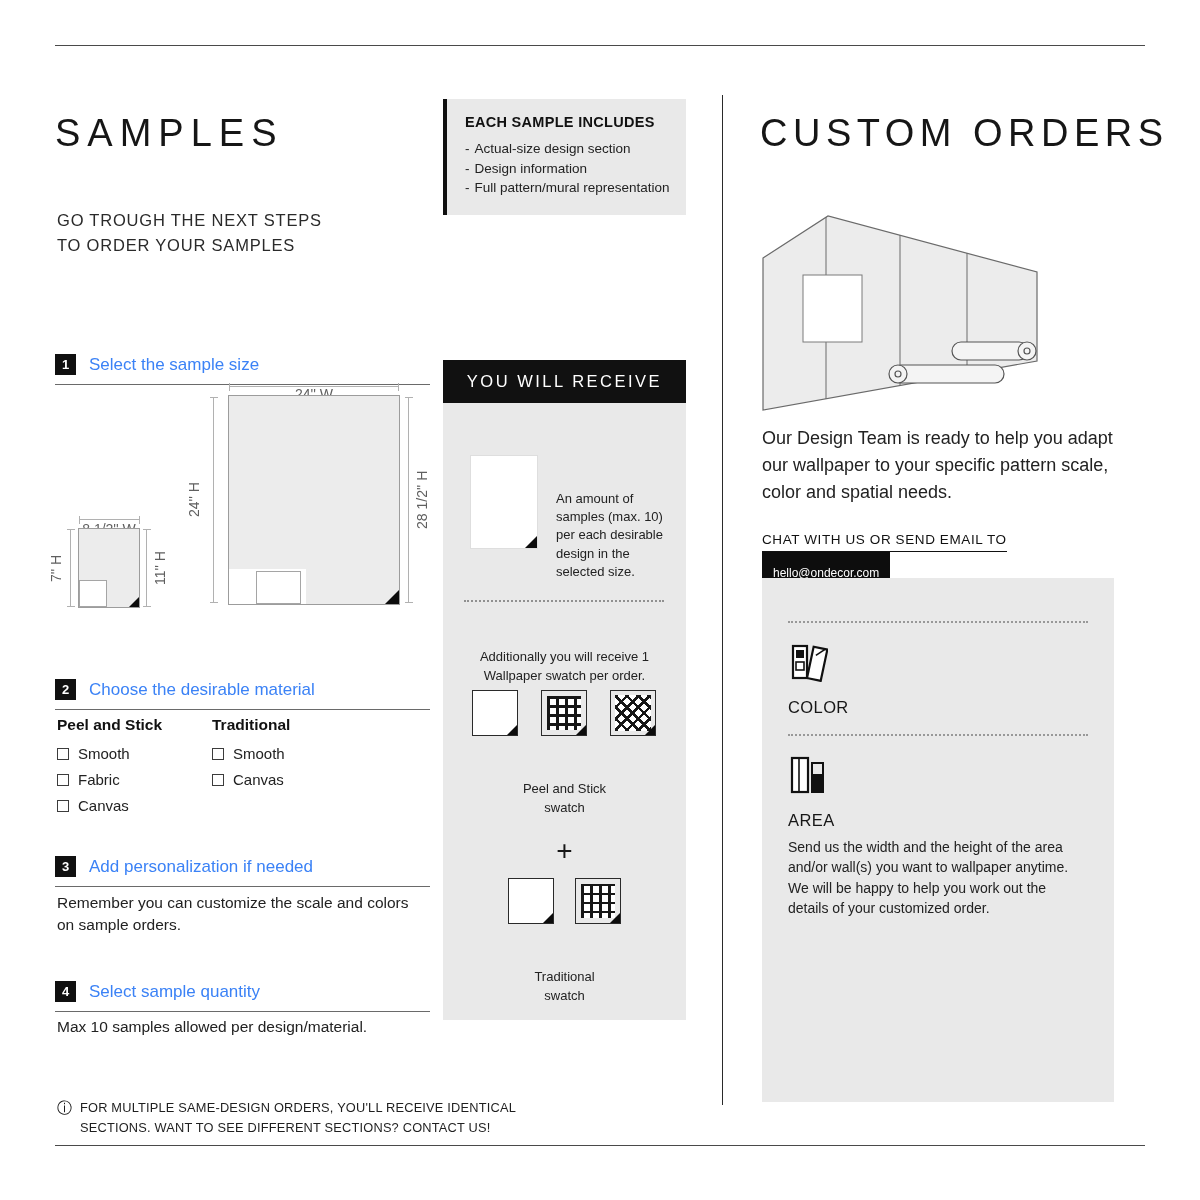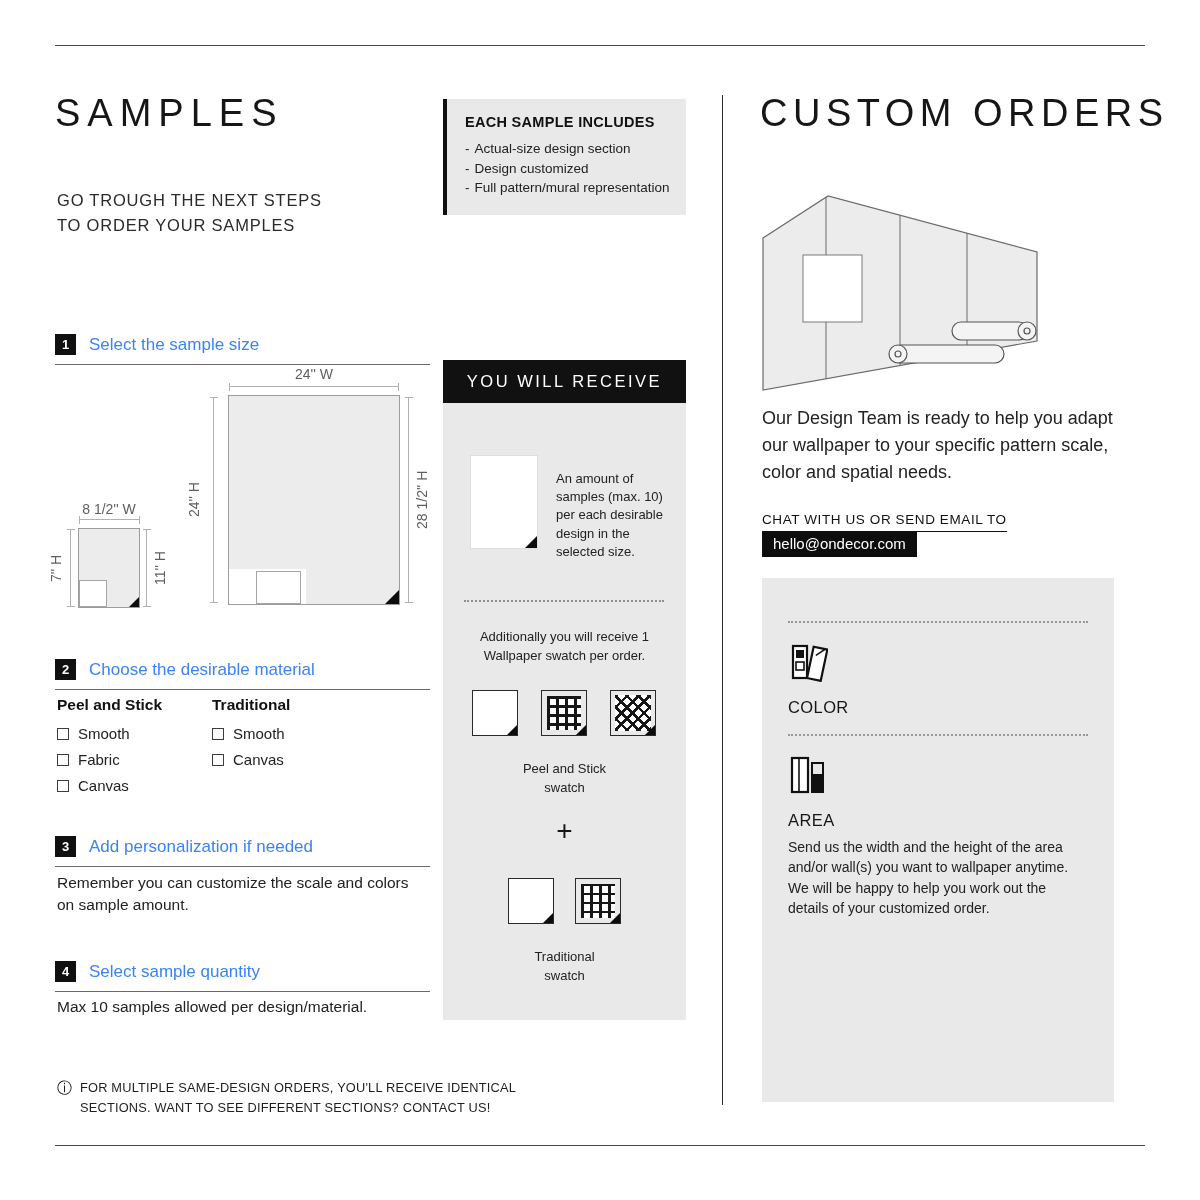--- a/index.html
+++ b/index.html
@@ -1,19 +1,19 @@
 <!DOCTYPE html>
 <html><head>
 <meta charset="utf-8">
 <style>
   * { margin:0; padding:0; box-sizing:border-box; }
   html,body { background:#fff; }
   body { width:1200px; height:1200px; position:relative; overflow:hidden;
          font-family:"Liberation Sans","DejaVu Sans",sans-serif; color:#222; }
-  .abs { position:absolute; }
+  .abs { position:absolute;margin-top:20px; }
 
   
   .h-rule { position:absolute; left:55px; width:1090px; border-top:1px solid #4a4a4a; }
   .v-divider { position:absolute; width:1px; background:#2a2a2a; }
 
   
   .big-title { font-size:38px; font-weight:500; letter-spacing:7px; color:#161616; white-space:nowrap; }
   .intro-left { font-size:16.5px; letter-spacing:0.8px; line-height:1.5; color:#2a2a2a; white-space:pre-line; }
 
   
@@ -72,21 +72,21 @@
                      repeating-linear-gradient(135deg,#161616 0 2.5px,transparent 2.5px 8px);
     background-clip:content-box,content-box; background-origin:content-box,content-box; }
   .swatch .fold { border-bottom-width:10px; border-left-width:10px; }
   .plus-sign { font-size:28px; font-weight:300; color:#161616; text-align:center; }
   .swatch-label { white-space:pre-line; }
 
   
   .intro-right { font-size:18px; line-height:1.5; color:#222; }
   .chat-label { display:inline-block; font-size:13.5px; letter-spacing:0.6px; color:#111;
                 border-bottom:1px solid #111; padding-bottom:4px; }
-  .email-badge { display:inline-block; background:#0d0d0d; color:#fff; font-size:15px; padding:3px 11px 5px; cursor:pointer; }
+  .email-badge { display:inline-block; background:#0d0d0d; color:#fff; font-size:12px; padding:14px 11px 5px; cursor:pointer; }
   .features-panel { position:absolute; background:#e9e9e9; padding:26px 26px; }
   .feat-name { font-size:16.5px; letter-spacing:0.4px; color:#161616; margin-top:12px; }
   .feat-text { font-size:14px; line-height:1.45; color:#222; margin-top:7px; }
   .feat-divider { border-top:2px dotted #989898; margin:17px 0 19px; }
 </style>
 </head>
 <body>
 
 <div class="h-rule" style="top:45px;"></div>
 <div class="h-rule" style="top:1145px;"></div>
@@ -152,40 +152,40 @@
   <div class="option-row">
     <span class="checkbox"></span>
     <span>Canvas</span>
   </div>
 </div>
 
 <div class="abs step-header" style="left:55px; top:836px; width:375px;">
   <span class="step-num">3</span>
   <span class="step-label">Add personalization if needed</span>
 </div>
-<div class="abs body-text" style="left:57px; top:872px; width:360px;">Remember you can customize the scale and colors on sample amount.</div>
+<div class="abs body-text" style="left:57px; top:872px; width:360px;">Remember you can customize the scale and colors on sample orders.</div>
 
 <div class="abs step-header" style="left:55px; top:961px; width:375px;">
   <span class="step-num">4</span>
   <span class="step-label">Select sample quantity</span>
 </div>
 <div class="abs body-text" style="left:57px; top:996px; width:375px;">Max 10 samples allowed per design/material.</div>
 
 <div class="abs footnote" style="left:57px; top:1078px; width:478px;">
   <span class="info-glyph">ⓘ</span>
   <span class="foot-text">FOR MULTIPLE SAME-DESIGN ORDERS, YOU'LL RECEIVE IDENTICAL SECTIONS. WANT TO SEE DIFFERENT SECTIONS? CONTACT US!</span>
 </div>
 
 <div class="includes-box" style="left:443px; top:99px; width:243px;">
   <div class="includes-title">EACH SAMPLE INCLUDES</div>
   <div class="includes-item">
       <span>Actual-size design section</span>
     </div>
   <div class="includes-item">
-      <span>Design customized</span>
+      <span>Design information</span>
     </div>
   <div class="includes-item">
       <span>Full pattern/mural representation</span>
     </div>
 </div>
 
 <div class="receive-header" style="left:443px; top:360px; width:243px; height:43px;">
   <span>YOU WILL RECEIVE</span>
 </div>
 <div class="receive-panel" style="left:443px; top:403px; width:243px; height:617px;"></div>

